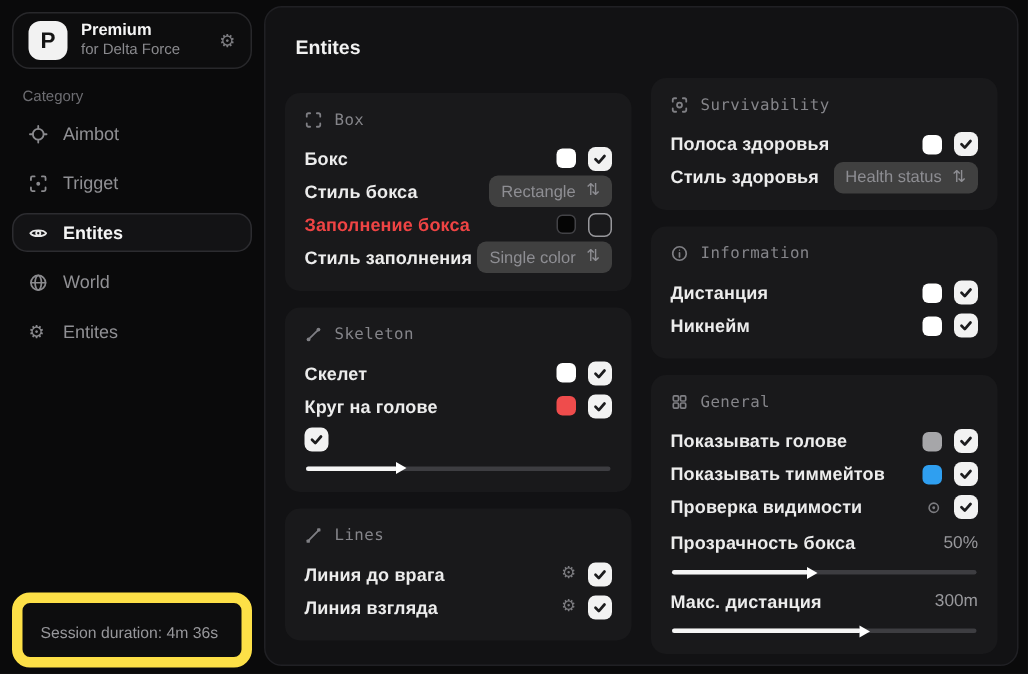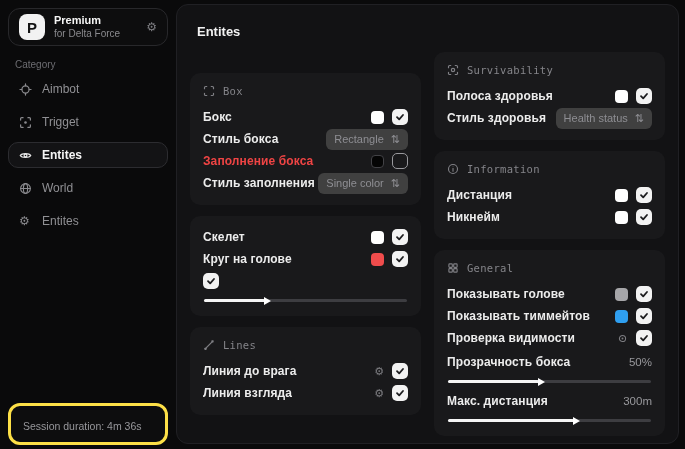--- a/index.html
+++ b/index.html
@@ -42,21 +42,21 @@
     border:1px solid transparent; border-radius:10px;
     cursor:default;
   }
   .nav-item .nicon { width:13px; display:flex; color:#8a8a8e; font-size:12px; }
   .nav-item.active {
     border-color:#2c2c30; background:#131315; color:#f5f5f5; font-weight:600;
   }
   .nav-item.active .nicon { color:#e8e8e8; }
   .session-card {
     margin-top:auto; margin-bottom:0;
-    border:3px solid #fde047; border-radius:12px;
+    border:7px solid #fde047; border-radius:12px;
     background:#0d0d0e;
     min-height:40px; padding:14px 12px 10px 12px;
     display:flex; align-items:flex-end;
     font-size:10.5px; color:#97979b;
   }
   
   .main {
     position:absolute; left:176px; top:4px; right:6px; bottom:5px;
     background:#121214; border:1px solid #202024; border-radius:12px;
     padding:12px 13px;
@@ -234,20 +234,30 @@
         <div class="row">
           <span class="lbl">Стиль заполнения</span>
           <span class="select">
             <span>Single color</span>
             <span class="updown">⇅</span>
           </span>
         </div>
       </div>
 
       <div class="card">
+        <div class="card-head">
+          <span>
+            <svg width="12" height="12" viewBox="0 0 16 16" fill="none" stroke="currentColor" stroke-width="1.6" stroke-linecap="round">
+              <path d="M4.5 11.5 11.5 4.5"></path>
+              <circle cx="3.6" cy="12.4" r="1.7" fill="currentColor" stroke="none"></circle>
+              <circle cx="12.4" cy="3.6" r="1.7" fill="currentColor" stroke="none"></circle>
+            </svg>
+          </span>
+          <span>Skeleton</span>
+        </div>
 
         <div class="row">
           <span class="lbl">Скелет</span>
           <span class="ctrl">
             <span class="swatch" style="background: rgb(255, 255, 255);"></span>
             <span class="checkbox">
               <svg width="10" height="10" viewBox="0 0 10 10">
                   <path d="M2 5.2 4.2 7.4 8 3" stroke="#1c1c1e" stroke-width="1.8" fill="none" stroke-linecap="round" stroke-linejoin="round"></path>
                 </svg>
             </span>

